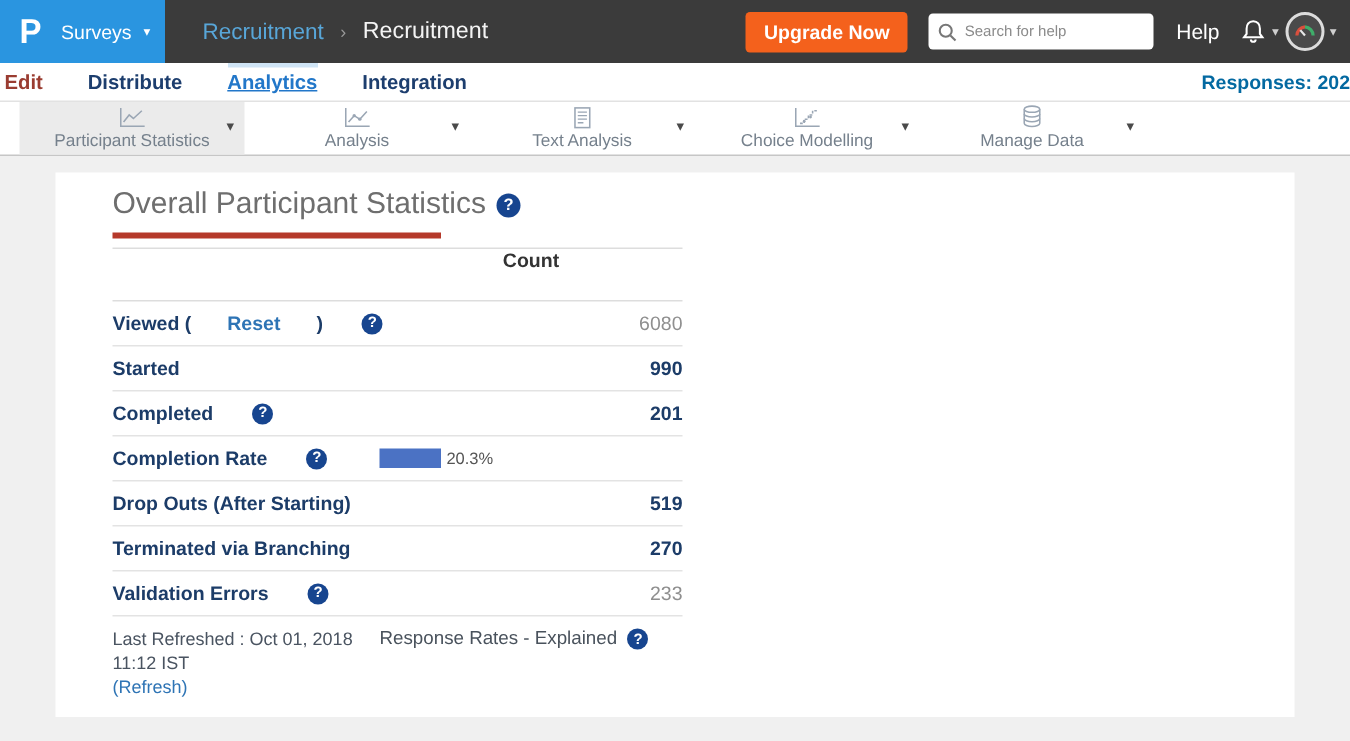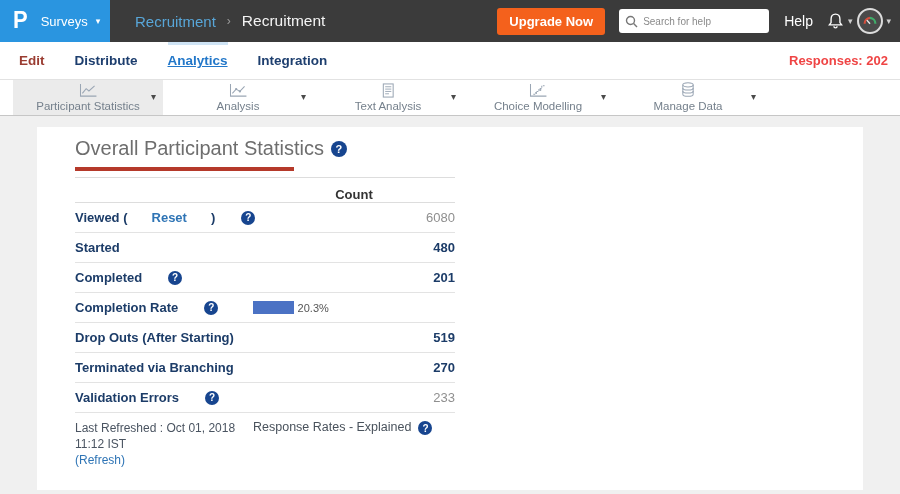--- a/index.html
+++ b/index.html
@@ -22,46 +22,46 @@
   .search-box { width:150px; height:24px; background:#fff; border-radius:3px; display:flex; align-items:center; padding:0 6px; margin-left:14px; }
   .search-box svg { flex:none; }
   .search-box input { border:none; outline:none; width:100%; font-size:10px; margin-left:5px; color:#444; font-family:inherit; }
   .search-box input::placeholder { color:#8a8a8a; }
   .help-label { color:#fff; font-size:14px; margin:0 13px 0 15px; cursor:pointer; }
   .bell-wrap, .avatar-wrap { display:flex; align-items:center; cursor:pointer; }
   .bell-wrap .caret, .avatar-wrap .caret { color:#cfcfcf; margin:0 5px 0 3px; }
   .avatar { width:26px; height:26px; border-radius:50%; background:#4a4a4a; border:2px solid #dcdcdc; display:flex; align-items:center; justify-content:center; }
 
   
-  .nav-row { height:38px; background:#fff; border-bottom:1px solid #e2e2e2; display:flex; align-items:stretch; padding-left:19px; }
+  .nav-row { height:26px; background:#fff; border-bottom:1px solid #e2e2e2; display:flex; align-items:stretch; padding-left:3px; }
   .nav-item { display:flex; align-items:center; font-size:13.5px; font-weight:bold; margin-right:30px; cursor:pointer; color:#1d3e6e; }
   .nav-item.edit { color:#9a3c31; }
   .nav-item.active { color:#2277c9; text-decoration:underline; box-shadow:inset 0 3px 0 0 #cfe4f5; }
-  .responses { margin-left:auto; margin-right:12px; display:flex; align-items:center; color:#ef4444; font-size:13px; font-weight:bold; }
+  .responses { margin-left:auto; display:flex; align-items:center; color:#0369a1; font-size:13px; font-weight:bold; }
 
   
   .toolbar { height:36px; background:#fff; border-bottom:1px solid #c6c6c6; display:flex; padding-left:13px; }
   .tool-btn { width:150px; height:100%; position:relative; display:flex; flex-direction:column; align-items:center; justify-content:center; cursor:pointer; }
   .tool-btn.selected { background:#ebebeb; }
   .tool-btn .t-icon { height:15px; display:flex; align-items:flex-end; }
   .tool-btn .t-label { font-size:11.5px; color:#75808c; margin-top:2px; white-space:nowrap; }
   .tool-btn .caret { position:absolute; right:7px; top:12px; color:#4a4a4a; font-size:10px; }
 
   
   .content { height:390px; padding:11px 37px 0; }
   .card { background:#fff; width:826px; height:363px; padding:10px 0 0 38px; }
   .page-title-row { display:flex; align-items:center; }
   .page-title { font-size:20px; color:#6e6e6e; font-weight:normal; }
   .help-ic { display:inline-flex; width:14px; height:14px; border-radius:50%; background:#17458f; color:#fff; align-items:center; justify-content:center; font-size:10px; font-weight:bold; margin-left:7px; cursor:pointer; flex:none; }
   .help-ic::after { content:"?"; }
   .help-ic.lg { width:16px; height:16px; font-size:11px; }
   .red-underline { width:219px; height:4px; background:#b5392a; margin-top:7px; }
 
   .stats-table { width:380px; margin-top:6px; }
-  .thead { height:26px; border-top:1px solid #ddd; border-bottom:1px solid #ddd; display:flex; align-items:flex-end; }
+  .thead { height:36px; border-top:1px solid #ddd; border-bottom:1px solid #ddd; display:flex; align-items:flex-start; }
   .thead .count-h { margin-left:178px; width:202px; text-align:center; font-size:13px; font-weight:bold; color:#333; }
   .trow { height:30px; display:flex; align-items:center; border-bottom:1px solid #e3e3e3; }
   .tlabel { width:178px; display:flex; align-items:center; font-size:13px; font-weight:bold; color:#1c3c68; white-space:nowrap;gap:20px; }
   .tlabel .help-ic { margin-left:6px; }
   .tlink { color:#2e74b5; cursor:pointer; margin:0 4px; text-decoration:none; font-weight:bold; }
   .tvalue { width:202px; text-align:right; font-size:13px; }
   .tvalue.muted { color:#8f8f8f; font-weight:normal; }
   .tvalue.strong { color:#1c3c68; font-weight:bold; }
   .bar-cell { width:202px; display:flex; align-items:center; }
   .rate-bar { height:13px; background:#4b72c4; width:40px; }
@@ -207,21 +207,21 @@
           <span>)</span>
           <span class="help-ic"></span>
         </div>
         <div class="tvalue muted">6080</div>
       </div>
 
       <div class="trow">
         <div class="tlabel">
           <span>Started</span>
         </div>
-        <div class="tvalue strong">480</div>
+        <div class="tvalue strong">990</div>
       </div>
 
       <div class="trow">
         <div class="tlabel">
           <span>Completed</span>
           <span class="help-ic"></span>
         </div>
         <div class="tvalue strong">201</div>
       </div>
 

